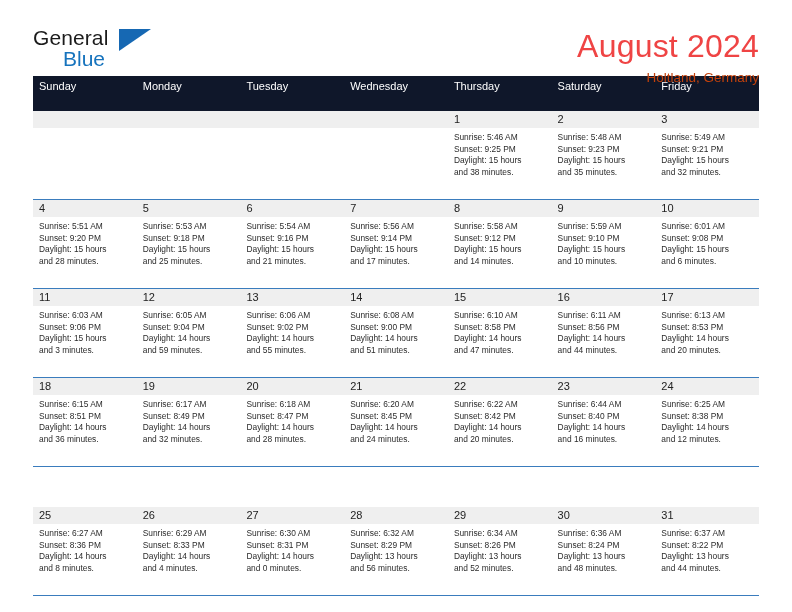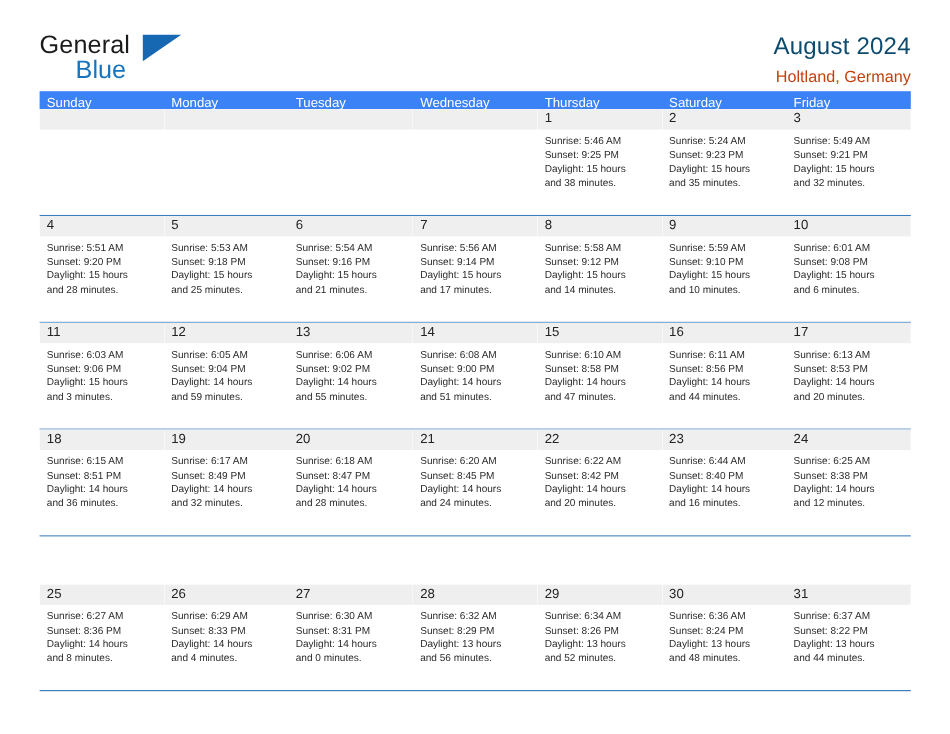--- a/index.html
+++ b/index.html
@@ -65,43 +65,43 @@
     height: 0;
     border-left: 32px solid #1668b3;
     border-bottom: 22px solid transparent;
   }
 
   .title-block {
     text-align: right;
     padding-top: 1px;
   }
   .cal-title {
-    font-size: 20px;
+    font-size: 32px;
     font-weight: normal;
-    color: #0c4a6e;
+    color: #ef4444;
     line-height: 1.15;
     letter-spacing: .2px;
   }
   .cal-subtitle {
     font-size: 13.5px;
     color: #c2410c;
     margin-top: 5px;
     line-height: 1.2;
   }
 
   
   .calendar {
     margin: 0 33px;
     width: 726px;
     box-sizing: border-box;
   }
   .dow-row {
     display: flex;
-    background: #3b82f6;
-    height: 15px;
+    background: #0f172a;
+    height: 35px;
   }
   .dow {
     flex: 1 1 0;
     color: #ffffff;
     font-size: 11px;
     line-height: 21px;
     padding-left: 6px;
     box-sizing: border-box;
     white-space: nowrap;
   }
@@ -184,21 +184,21 @@
           </div>
           <div class="cell empty">
             <div class="daynum-bar"></div>
           </div>
           <div class="cell">
             <div class="daynum-bar">1</div>
             <div class="info"><div>Sunrise: 5:46 AM</div><div>Sunset: 9:25 PM</div><div>Daylight: 15 hours</div><div>and 38 minutes.</div></div>
           </div>
           <div class="cell">
             <div class="daynum-bar">2</div>
-            <div class="info"><div>Sunrise: 5:24 AM</div><div>Sunset: 9:23 PM</div><div>Daylight: 15 hours</div><div>and 35 minutes.</div></div>
+            <div class="info"><div>Sunrise: 5:48 AM</div><div>Sunset: 9:23 PM</div><div>Daylight: 15 hours</div><div>and 35 minutes.</div></div>
           </div>
           <div class="cell">
             <div class="daynum-bar">3</div>
             <div class="info"><div>Sunrise: 5:49 AM</div><div>Sunset: 9:21 PM</div><div>Daylight: 15 hours</div><div>and 32 minutes.</div></div>
           </div>
         </div>
         <div class="week">
           <div class="cell">
             <div class="daynum-bar">4</div>
             <div class="info"><div>Sunrise: 5:51 AM</div><div>Sunset: 9:20 PM</div><div>Daylight: 15 hours</div><div>and 28 minutes.</div></div>

